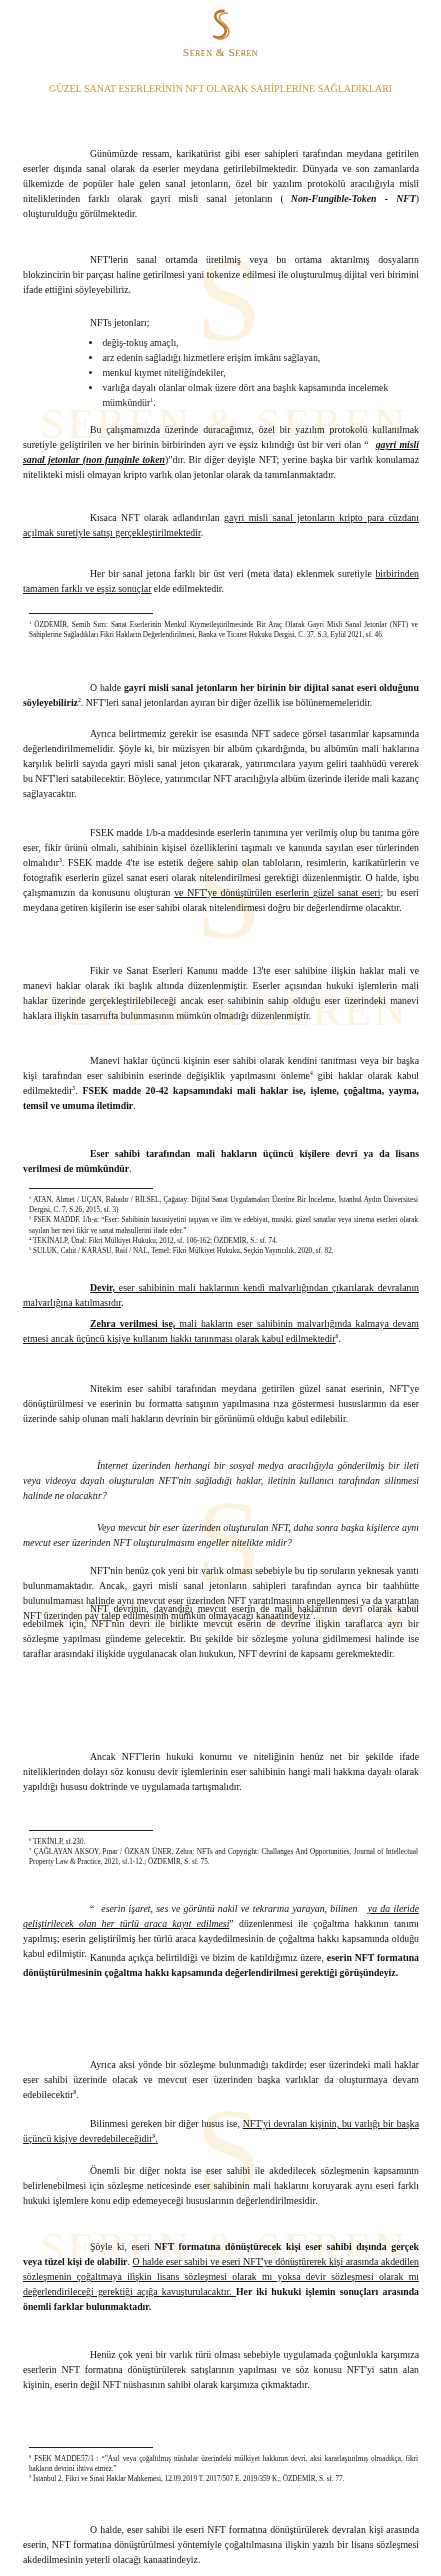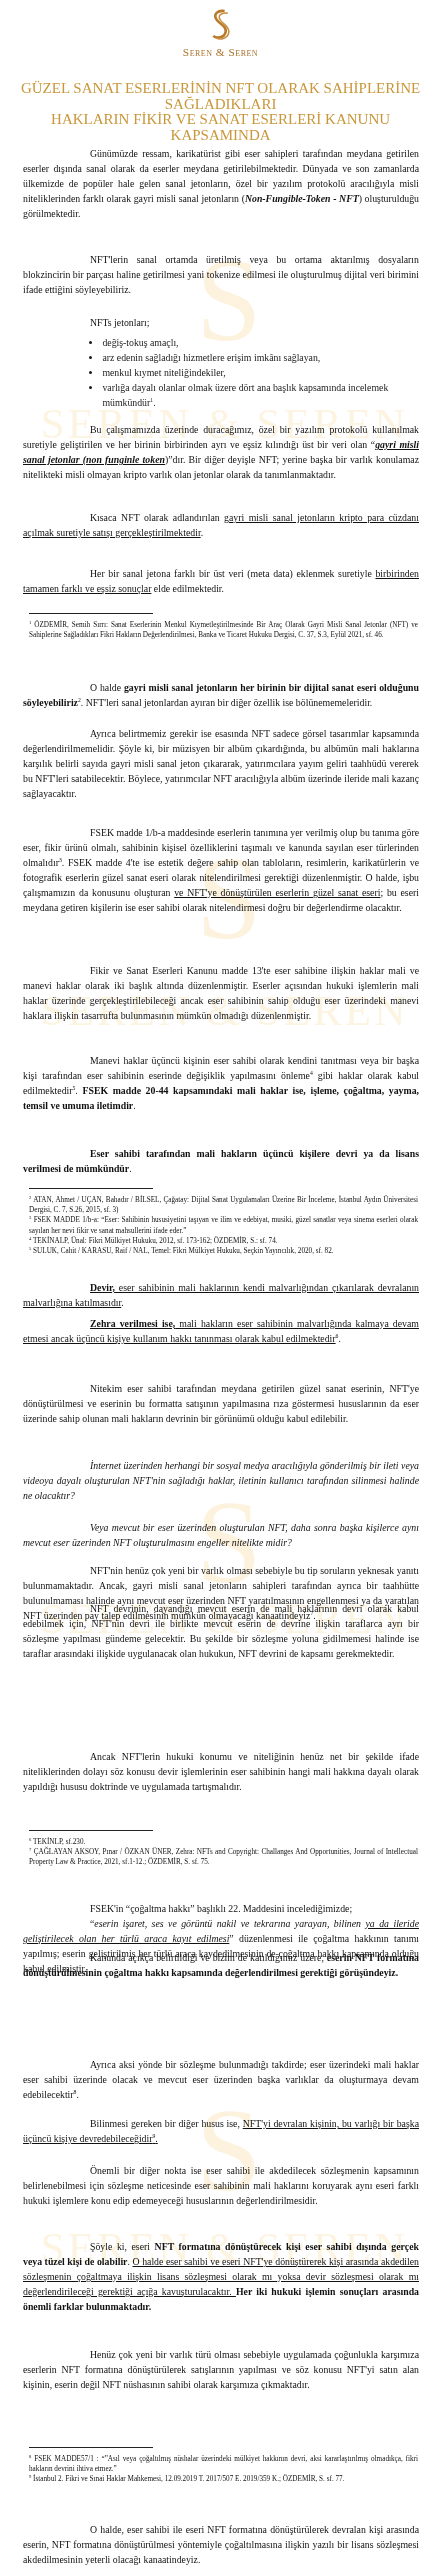--- a/index.html
+++ b/index.html
@@ -7,36 +7,36 @@
          font-family: "Liberation Serif", "DejaVu Serif", serif; color: #1a1a1a; }
   .wm { position: absolute; left: 0; width: 441px; pointer-events: none; z-index: 0; }
   .wm-s { position: absolute; left: 196px; width: 52px; font-family: "Liberation Serif", serif;
           font-size: 118px; color: #fbe9c4; opacity: 0.55; line-height: 1; text-align: center; }
   .wm-word { position: absolute; left: 39px; width: 371px; font-family: "Liberation Serif", serif;
              font-size: 43px; color: #fbe9c4; opacity: 0.5; letter-spacing: 3.1px; text-align: center; line-height: 1; }
   .logo { position: absolute; top: 9.3px; left: 169px; width: 103px; text-align: center; z-index: 2; }
   .logo-mark { font-family: "Liberation Serif", serif; font-size: 32px; color: #b97a2a; line-height: 33px; font-style: italic; }
   .logo-text { font-family: "Liberation Serif", serif; font-size: 11.3px; color: #a9702a; letter-spacing: 0.5px; font-variant: small-caps; line-height: 11.3px; }
   .title { position: absolute; top: 81px; left: 20.6px; width: 400px; text-align: center; z-index: 2;
-           font-family: "Liberation Serif", serif; font-size: 15px; color: #c9973a; line-height: 15.5px; }
+           font-family: "Liberation Serif", serif; font-size: 10px; color: #c9973a; line-height: 15.5px; }
   .blk { position: absolute; left: 23px; width: 396px; z-index: 2;
          font-family: "Liberation Serif", "DejaVu Serif", serif; font-size: 9.8px; line-height: 15px;
          text-align: justify; color: #111; }
   .blk p { margin: 0; text-indent: 67px; }
   .bullets { position: absolute; left: 90px; width: 330px; z-index: 2; font-size: 9.8px; line-height: 15px;
              font-family: "Liberation Serif", serif; }
   .bullets ul { margin: 0; padding-left: 12.4px; list-style: disc; }
   .fn { position: absolute; left: 29px; width: 389px; z-index: 2; font-family: "Liberation Serif", serif;
         font-size: 7.2px; line-height: 10.3px; color: #111; text-align: justify; }
   .fn-rule { width: 124px; height: 0.5px; background: #222; margin-bottom: 6.2px; }
   .fn p { margin: 0; }
   .fn sup { font-size: 4.6px; }
   b { font-weight: bold; }
   u { text-decoration: underline; }
-  i { font-style: italic; }
+  i { font-style: italic; margin-left: 7px; }
   sup { font-size: 5.7px; line-height: 0; }
 </style>
 </head>
 <body>
 
 <div class="wm">
   <div class="wm-s" style="top:242px">S</div>
   <div class="wm-word" style="top:402px">SEREN &amp; SEREN</div>
   <div class="wm-s" style="top:840px">S</div>
   <div class="wm-word" style="top:989px">SEREN &amp; SEREN</div>
@@ -52,21 +52,20 @@
     <svg width="23" height="32" viewBox="0 0 44 62">
       <path d="M30 4 C16 2 8 10 14 20 C20 30 34 32 32 44 C30 56 14 58 8 52" fill="none" stroke="#b97a2a" stroke-width="5"></path>
       <path d="M36 8 C22 6 16 14 22 22 C28 30 40 34 38 46 C36 58 20 60 14 56" fill="none" stroke="#c98d3e" stroke-width="3"></path>
     </svg>
   </div>
   <div class="logo-text">Seren &amp; Seren</div>
 </div>
 
 <div class="title">
   <div>GÜZEL SANAT ESERLERİNİN NFT OLARAK SAHİPLERİNE SAĞLADIKLARI</div>
-  <div>HAKLARIN FİKİR VE SANAT ESERLERİ KANUNU KAPSAMINDA</div>
 </div>
 
 <div class="blk" style="top:146px">
   <p><span>Günümüzde ressam, karikatürist gibi eser sahipleri tarafından meydana getirilen eserler dışında sanal olarak da eserler meydana getirilebilmektedir. Dünyada ve son zamanlarda ülkemizde de popüler hale gelen sanal jetonların, özel bir yazılım protokolü aracılığıyla misli niteliklerinden farklı olarak gayri misli sanal jetonların (</span><b><i>Non-Fungible-Token - NFT</i></b><span>) oluşturulduğu görülmektedir.</span></p>
 </div>
 
 <div class="blk" style="top:252px">
   <p>NFT'lerin sanal ortamda üretilmiş veya bu ortama aktarılmış dosyaların blokzincirin bir parçası haline getirilmesi yani tokenize edilmesi ile oluşturulmuş dijital veri birimini ifade ettiğini söyleyebiliriz.</p>
 </div>
 
@@ -109,32 +108,32 @@
 
 <div class="blk" style="top:825px">
   <p><span>FSEK madde 1/b-a maddesinde eserlerin tanımına yer verilmiş olup bu tanıma göre eser, fikir ürünü olmalı, sahibinin kişisel özelliklerini taşımalı ve kanunda sayılan eser türlerinden olmalıdır</span><sup>3</sup><span>. FSEK madde 4'te ise estetik değere sahip olan tabloların, resimlerin, karikatürlerin ve fotografik eserlerin güzel sanat eseri olarak nitelendirilmesi gerektiği düzenlenmiştir. O halde, işbu çalışmamızın da konusunu oluşturan </span><u>ve NFT'ye dönüştürülen eserlerin güzel sanat eseri</u><span>; bu eseri meydana getiren kişilerin ise eser sahibi olarak nitelendirmesi doğru bir değerlendirme olacaktır.</span></p>
 </div>
 
 <div class="blk" style="top:963px">
   <p>Fikir ve Sanat Eserleri Kanunu madde 13'te eser sahibine ilişkin haklar mali ve manevi haklar olarak iki başlık altında düzenlenmiştir. Eserler açısından hukuki işlemlerin mali haklar üzerinde gerçekleştirilebileceği ancak eser sahibinin sahip olduğu eser üzerindeki manevi haklara ilişkin tasarrufta bulunmasının mümkün olmadığı düzenlenmiştir.</p>
 </div>
 
 <div class="blk" style="top:1053px">
-  <p><span>Manevi haklar üçüncü kişinin eser sahibi olarak kendini tanıtması veya bir başka kişi tarafından eser sahibinin eserinde değişiklik yapılmasını önleme</span><sup>4</sup><span> gibi haklar olarak kabul edilmektedir</span><sup>5</sup><span>. </span><b>FSEK madde 20-44 kapsamındaki mali haklar ise, işleme, çoğaltma, yayma, temsil ve umuma iletimdir</b><span>.</span></p>
+  <p><span>Manevi haklar üçüncü kişinin eser sahibi olarak kendini tanıtması veya bir başka kişi tarafından eser sahibinin eserinde değişiklik yapılmasını önleme</span><sup>4</sup><span> gibi haklar olarak kabul edilmektedir</span><sup>5</sup><span>. </span><b>FSEK madde 20-42 kapsamındaki mali haklar ise, işleme, çoğaltma, yayma, temsil ve umuma iletimdir</b><span>.</span></p>
 </div>
 
 <div class="blk" style="top:1146px">
   <p><b>Eser sahibi tarafından mali hakların üçüncü kişilere devri ya da lisans verilmesi de mümkündür</b><span>.</span></p>
 </div>
 
 <div class="fn" style="top:1188px">
   <div class="fn-rule"></div>
   <p><sup>2</sup> <span>ATAN, Ahmet / UÇAN, Bahadır / BİLSEL, Çağatay: Dijital Sanat Uygulamaları Üzerine Bir İnceleme, İstanbul Aydın Üniversitesi Dergisi, C. 7, S.26, 2015, sf. 3)</span></p>
   <p><sup>3</sup> <span>FSEK MADDE 1/b-a: “Eser: Sahibinin hususiyetini taşıyan ve ilim ve edebiyat, musiki, güzel sanatlar veya sinema eserleri olarak sayılan her nevi fikir ve sanat mahsullerini ifade eder.”</span></p>
-  <p><sup>4</sup> <span>TEKİNALP, Ünal: Fikri Mülkiyet Hukuku, 2012, sf. 173-162; ÖZDEMİR, S.: sf. 74.</span></p>
+  <p><sup>4</sup> <span>TEKİNALP, Ünal: Fikri Mülkiyet Hukuku, 2012, sf. 106-162; ÖZDEMİR, S.: sf. 74.</span></p>
   <p><sup>5</sup> <span>SULUK, Cahit / KARASU, Raif / NAL, Temel: Fikri Mülkiyet Hukuku, Seçkin Yayıncılık, 2020, sf. 82.</span></p>
 </div>
 
 <div class="blk" style="top:1280px">
   <p><u><b>Devir,</b><span> eser sahibinin mali haklarının kendi malvarlığından çıkarılarak devralanın malvarlığına katılmasıdır</span></u><span>.</span></p>
 </div>
 
 <div class="blk" style="top:1316px">
   <p><u><b>Zehra verilmesi ise,</b><span> mali hakların eser sahibinin malvarlığında kalmaya devam etmesi ancak üçüncü kişiye kullanım hakkı tanınması olarak kabul edilmektedir</span></u><sup>6</sup><span>.</span></p>
 </div>
@@ -163,21 +162,20 @@
   <p>Ancak NFT'lerin hukuki konumu ve niteliğinin henüz net bir şekilde ifade niteliklerinden dolayı söz konusu devir işlemlerinin eser sahibinin hangi mali hakkına dayalı olarak yapıldığı hususu doktrinde ve uygulamada tartışmalıdır.</p>
 </div>
 
 <div class="fn" style="top:1830px">
   <div class="fn-rule"></div>
   <p><sup>6</sup> <span>TEKİNLP, sf.230.</span></p>
   <p><sup>7</sup> <span>ÇAĞLAYAN AKSOY, Pınar / ÖZKAN ÜNER, Zehra: NFTs and Copyright: Challanges And Opportunities, Journal of Intellectual Property Law &amp; Practice, 2021, sf.1-12.; ÖZDEMİR, S. sf. 75.</span></p>
 </div>
 
 <div class="blk" style="top:1901px">
-  <p>FSEK'in “çoğaltma hakkı” başlıklı 22. Maddesini incelediğimizde;</p>
   <p><span>“</span><i>eserin işaret, ses ve görüntü nakil ve tekrarına yarayan, bilinen </i><i><u>ya da ileride geliştirilecek olan her türlü araca kayıt edilmesi</u></i><span>” düzenlenmesi ile çoğaltma hakkının tanımı yapılmış; eserin geliştirilmiş her türlü araca kaydedilmesinin de çoğaltma hakkı kapsamında olduğu kabul edilmiştir.</span></p>
 </div>
 
 <div class="blk" style="top:1950px">
   <p><span>Kanunda açıkça belirtildiği ve bizim de katıldığımız üzere, </span><b>eserin NFT formatına dönüştürülmesinin çoğaltma hakkı kapsamında değerlendirilmesi gerektiği görüşündeyiz.</b></p>
 </div>
 
 <div class="blk" style="top:2057px">
   <p><span>Ayrıca aksi yönde bir sözleşme bulunmadığı takdirde; eser üzerindeki mali haklar eser sahibi üzerinde olacak ve mevcut eser üzerinden başka varlıklar da oluşturmaya devam edebilecektir</span><sup>8</sup><span>.</span></p>
 </div>

